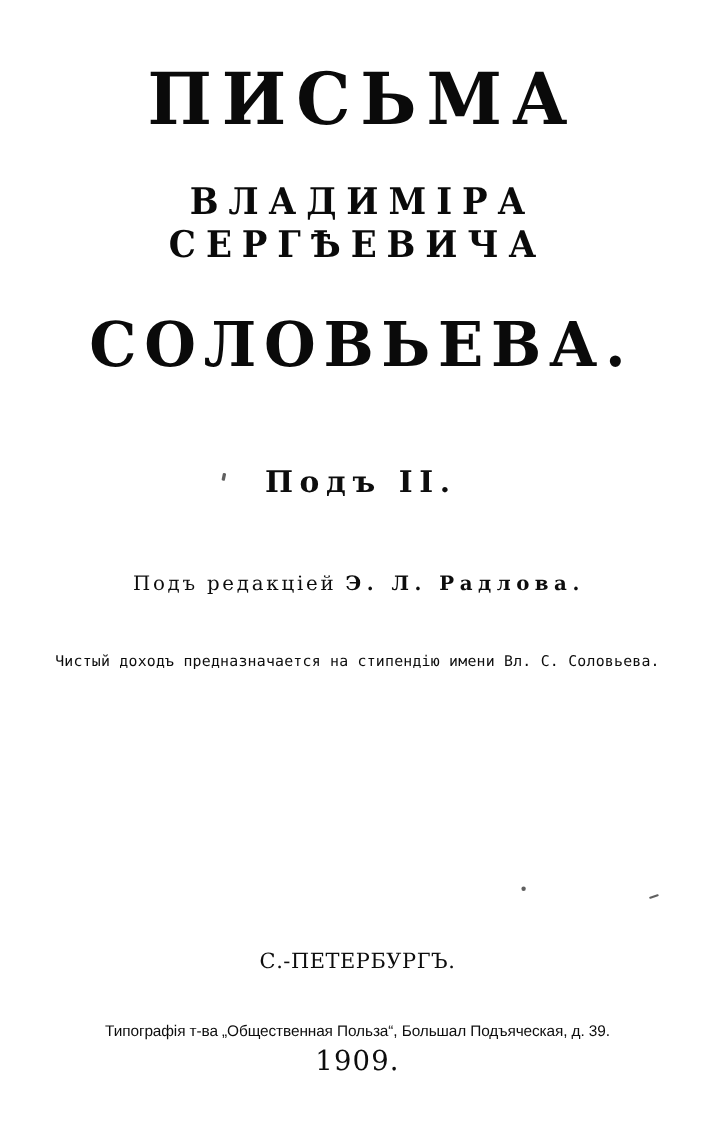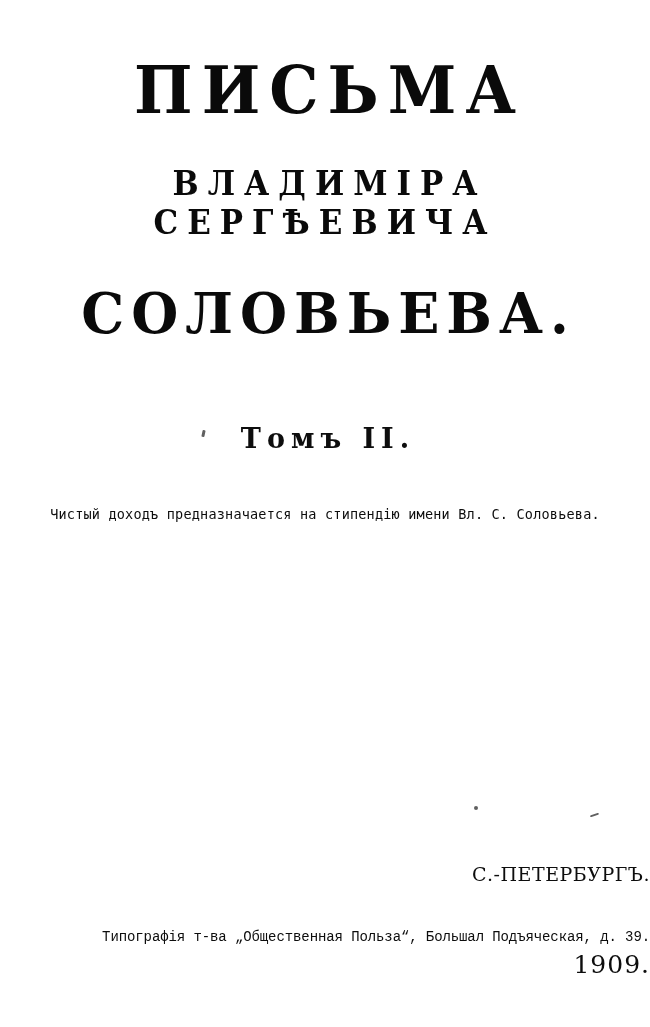--- a/index.html
+++ b/index.html
@@ -92,30 +92,30 @@
     letter-spacing: 0.2px;
     white-space: nowrap;
   }
 
   
   .imprint {
     position: absolute;
     left: 0;
     right: 0;
     bottom: 48px;
-    text-align: right;
+    text-align: center;
   }
   .imprint .city {
     font-family: "DejaVu Serif", "Liberation Serif", serif;
     font-size: 19px;
     letter-spacing: 0.5px;
     margin-bottom: 6px;
   }
   .imprint .printer {
-    font-family: Liberation Mono, monospace;
+    font-family: Liberation Sans, sans-serif;
     font-size: 14px;
     letter-spacing: -0.1px;
     white-space: nowrap;
     margin-bottom: 5px;
     margin-top: 44px;
   }
   .imprint .year {
     font-family: "DejaVu Serif", "Liberation Serif", serif;
     font-size: 25px;
     letter-spacing: 1px;
@@ -136,22 +136,26 @@
 <body>
 
 <div class="page">
 
   <div class="title-main">ПИСЬМА</div>
 
   <div class="title-author-line">ВЛАДИМІРА СЕРГѢЕВИЧА</div>
 
   <div class="title-surname">СОЛОВЬЕВА.</div>
 
-  <div class="volume">Томъ II.</div>
+  <div class="volume">Подъ II.</div>
 
+  <div class="editor-line">
+    <span>Подъ редакціей</span>
+    <span class="editor-name">Э. Л. Радлова.</span>
+  </div>
 
   <div class="notice">Чистый доходъ предназначается на стипендію имени Вл. С. Соловьева.</div>
 
   <div class="imprint">
     <div class="city">С.-ПЕТЕРБУРГЪ.</div>
     <div class="printer">Типографія т-ва „Общественная Польза“, Большал Подъяческая, д. 39.</div>
     <div class="year">1909.</div>
   </div>
 
   <span class="speck s1"></span>

